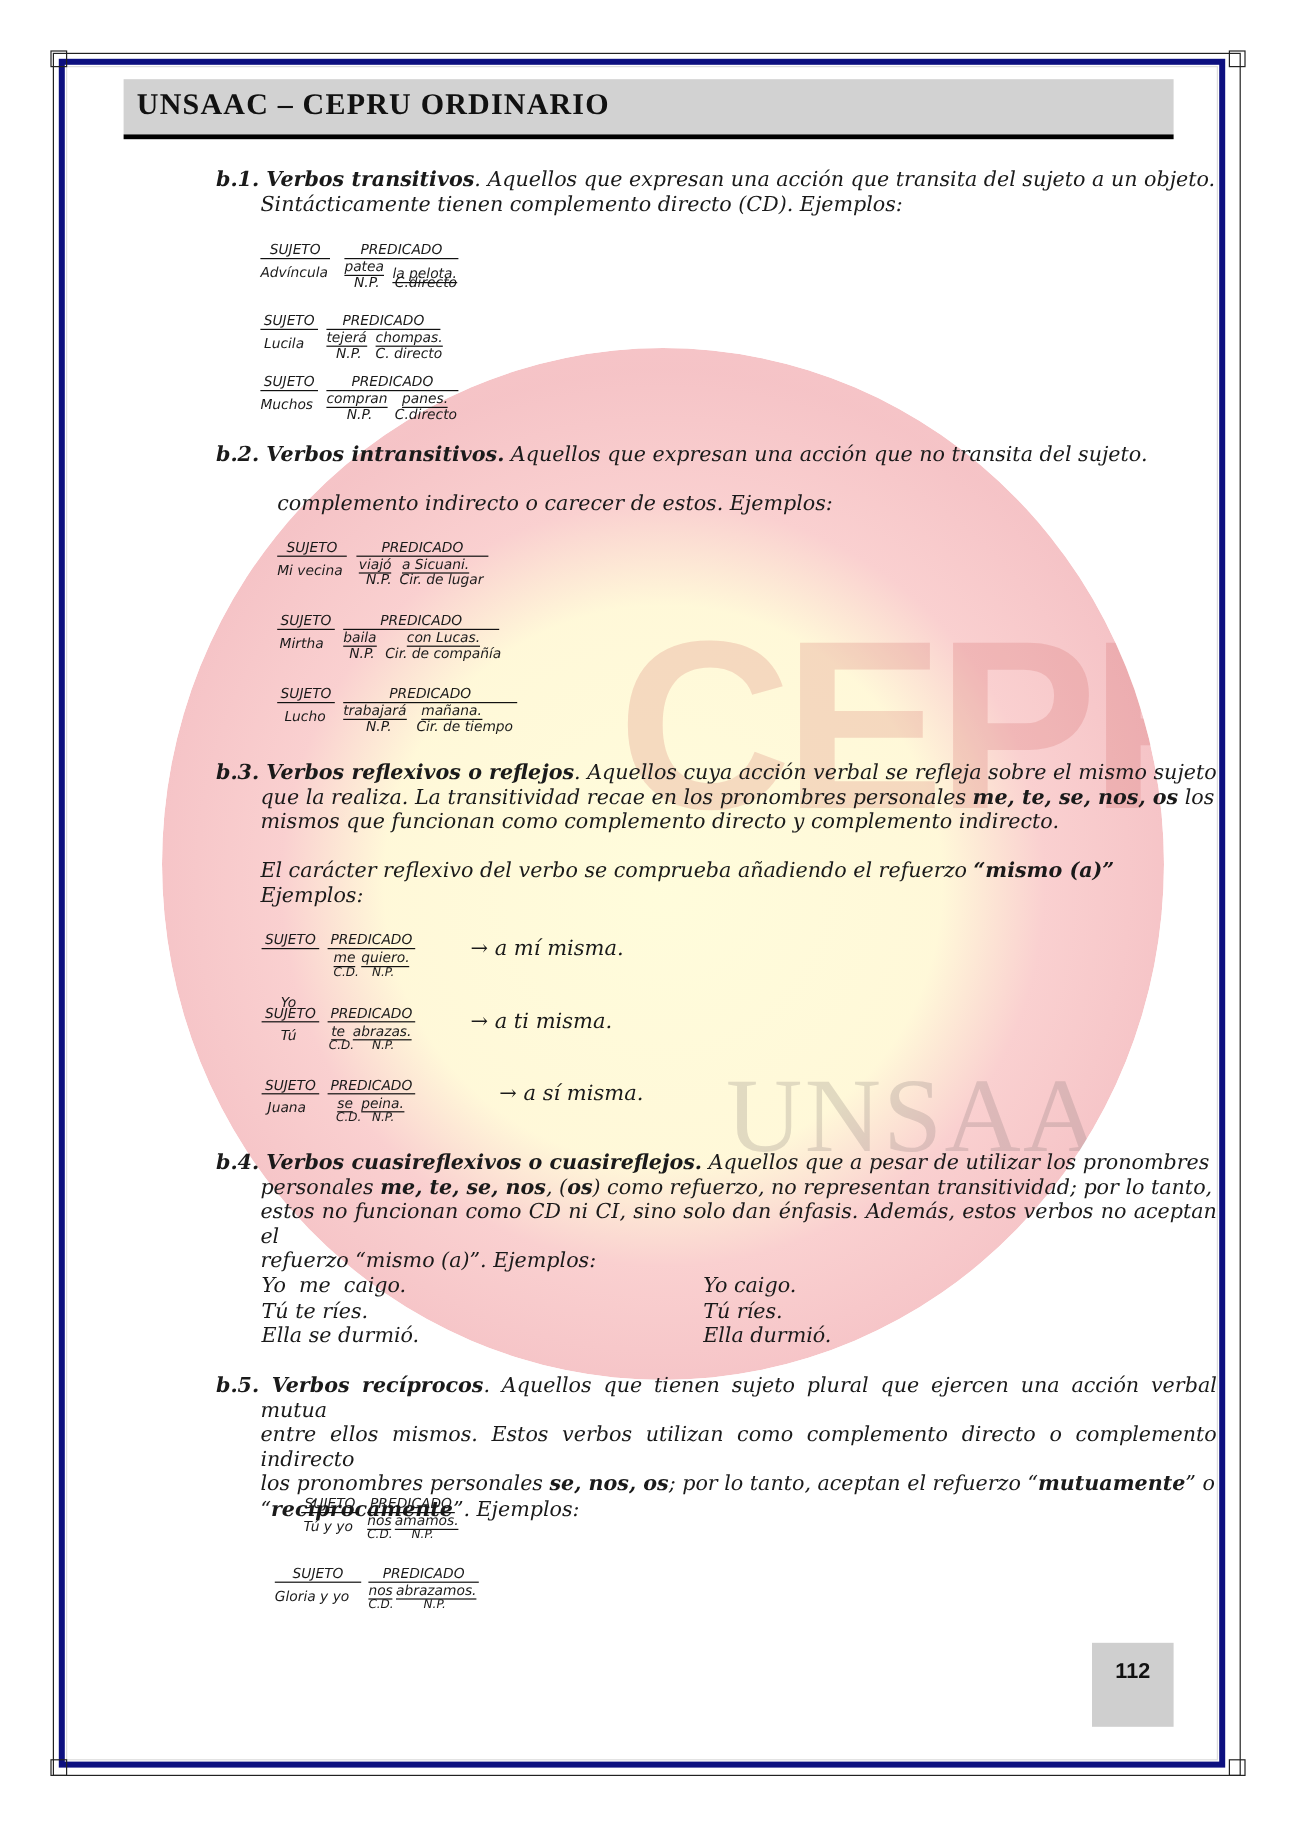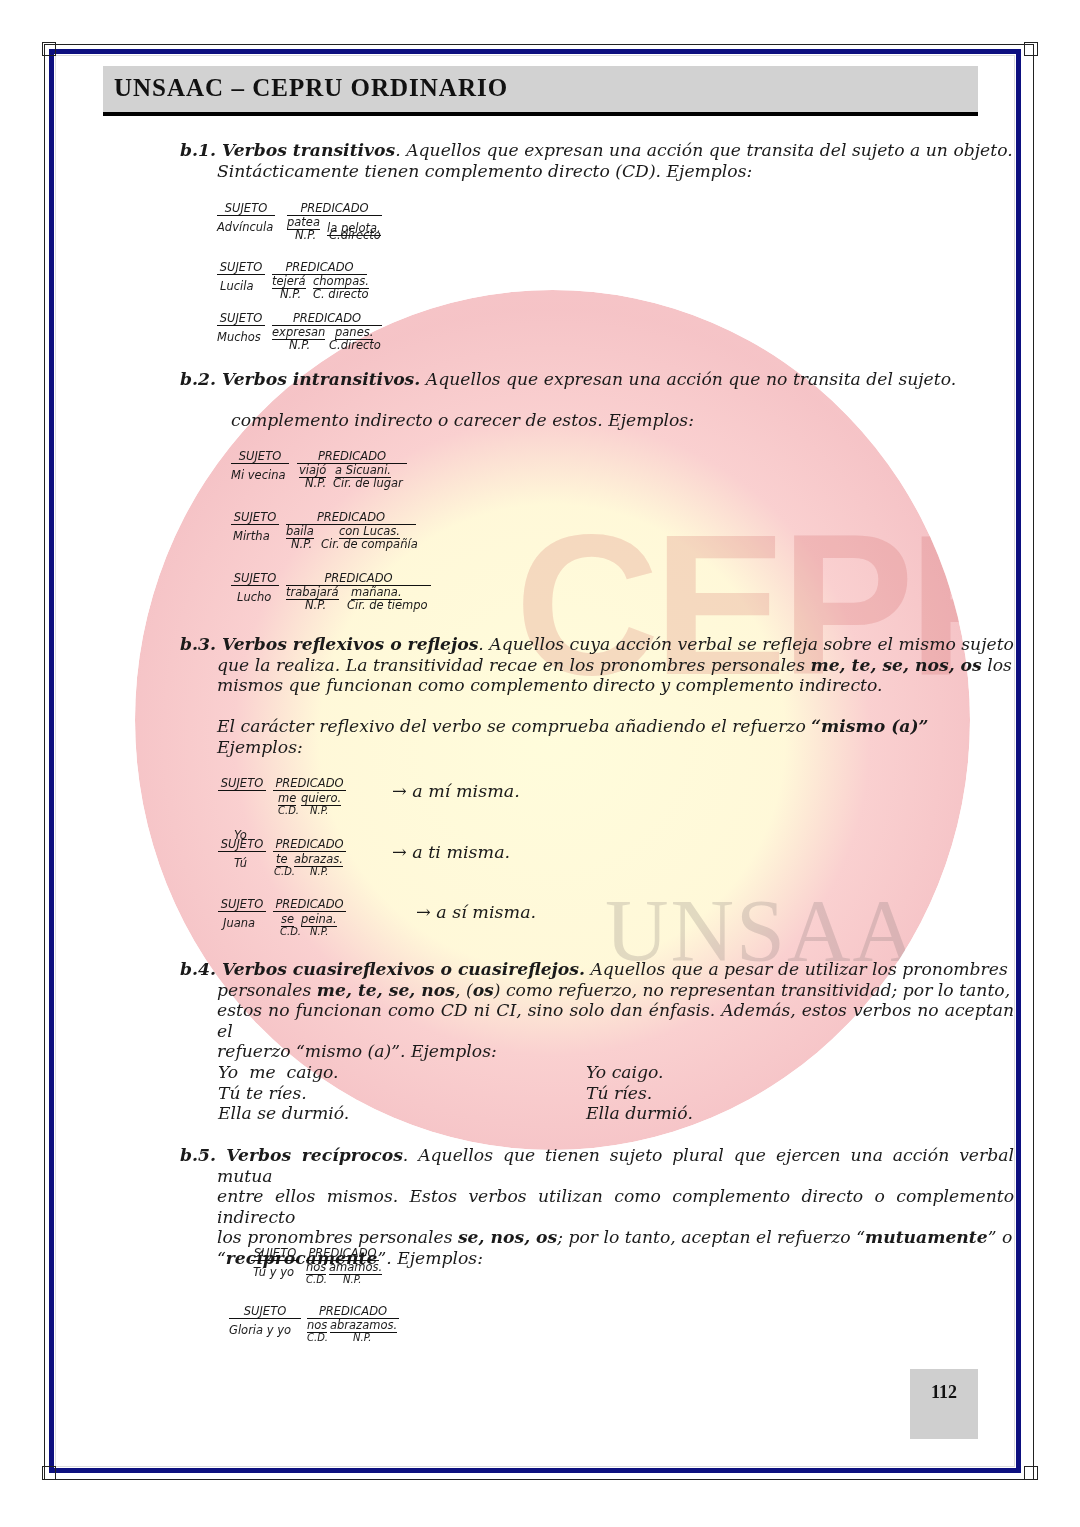--- a/index.html
+++ b/index.html
@@ -29,21 +29,21 @@
   
   .diag { position:absolute; font-family:"DejaVu Sans", sans-serif; font-style:italic; font-size:11.5px; color:#1a1a1a; }
   .cell { position:absolute; white-space:nowrap; }
   .ul { border-bottom:1px solid #111; }
   .arrow-note { position:absolute; font-style:italic; font-size:17.5px; }
 
   .cols { position:absolute; font-style:italic; font-size:17.2px; line-height:20.5px; }
 
   
   .pagebox { position:absolute; left:910px; top:1369px; width:68px; height:70px; background:#cfcfcf; }
-  .pagenum { position:absolute; left:910px; top:1382px; width:68px; text-align:center; font-family:Liberation Serif, serif; font-weight:bold; font-size:18px; color:#111; }
+  .pagenum { position:absolute; left:910px; top:1382px; width:68px; text-align:center; font-family:Liberation Sans, sans-serif; font-weight:bold; font-size:18px; color:#111; }
 </style>
 </head>
 <body>
 
 <div class="frame-outer"></div>
 <div class="frame-blue"></div>
 <div class="frame-inner"></div>
 <div class="corner" style="left:42px;top:42px;"></div>
 <div class="corner" style="left:1024px;top:42px;"></div>
 <div class="corner" style="left:42px;top:1466px;"></div>
@@ -79,21 +79,21 @@
   <span class="cell" style="left:3px;top:19px;">Lucila</span>
   <span class="cell ul" style="left:55px;top:14px;">tejerá</span>
   <span class="cell ul" style="left:96px;top:14px;">chompas.</span>
   <span class="cell" style="left:63px;top:27px;">N.P.</span>
   <span class="cell" style="left:96px;top:27px;">C. directo</span>
 </div>
 <div class="diag" style="left:217px;top:311px;">
   <span class="cell ul" style="left:0;top:0;width:48px;text-align:center;">SUJETO</span>
   <span class="cell ul" style="left:55px;top:0;width:110px;text-align:center;">PREDICADO</span>
   <span class="cell" style="left:0;top:19px;">Muchos</span>
-  <span class="cell ul" style="left:55px;top:14px;">expresan</span>
+  <span class="cell ul" style="left:55px;top:14px;">compran</span>
   <span class="cell ul" style="left:118px;top:14px;">panes.</span>
   <span class="cell" style="left:72px;top:27px;">N.P.</span>
   <span class="cell" style="left:112px;top:27px;">C.directo</span>
 </div>
 
 <div class="para hang" style="left:180px;top:369px;width:797px;padding-left:51px;text-indent:-51px;">
   <span class="lbl">b.2. Verbos intransitivos.</span><span> Aquellos que expresan una acción que no transita del sujeto.</span><br>
   <br>
   <span>complemento indirecto o carecer de estos. Ejemplos:</span>
 </div>

